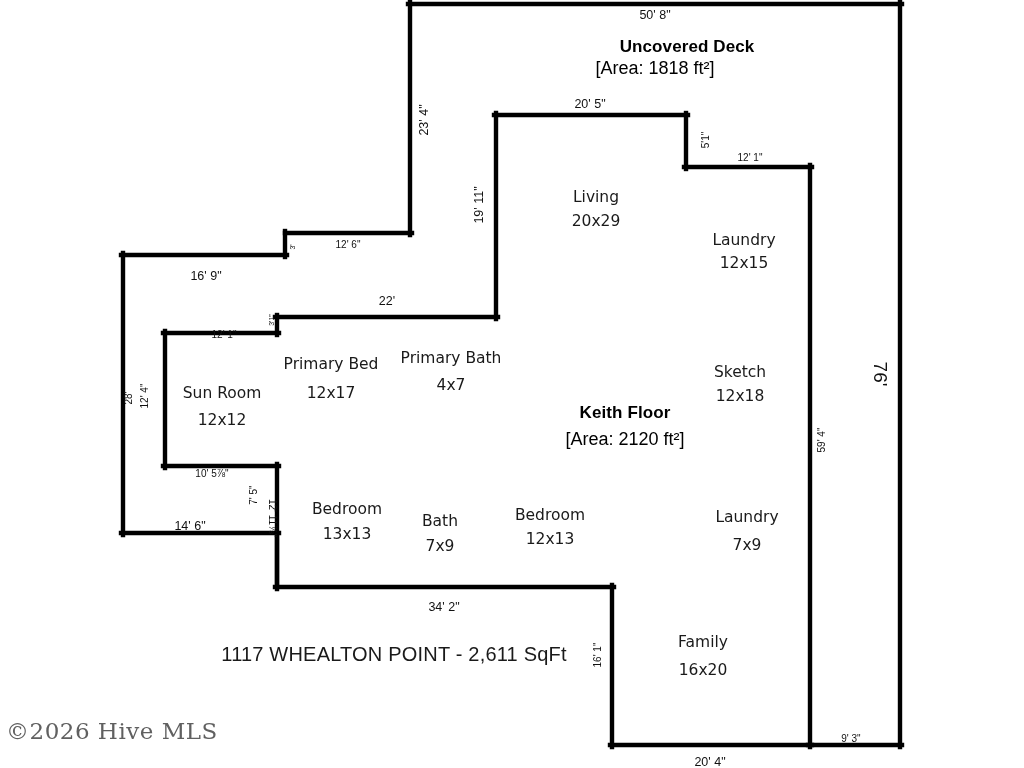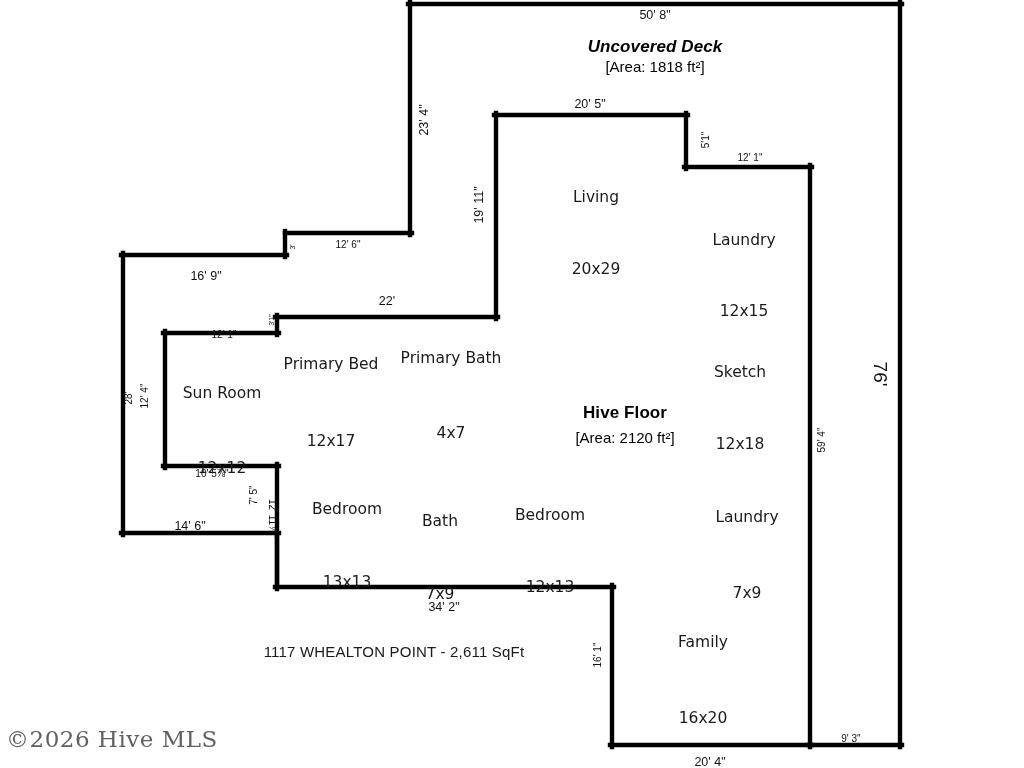--- a/index.html
+++ b/index.html
@@ -37,34 +37,33 @@
     font-size: 15.5px;
     font-family: "DejaVu Sans", sans-serif;
     text-align: left;
     transform: translateX(-50%);
   }
   .room-size {
     font-size: 15.5px;
     font-family: "DejaVu Sans", sans-serif;
     text-align: center;
     transform: translateX(-50%);
-    margin-top: 48px;
   }
   
   .area-title {
     font-size: 17px;
     font-weight: bold;
     font-family: "Liberation Sans", sans-serif;
     letter-spacing: 0.1px;
     text-align: center;
     transform: translateX(-50%);
     color: #000;
   }
   .area-sub {
-    font-size: 15px;
+    font-size: 18px;
     font-family: "Liberation Sans", sans-serif;
     text-align: center;
     transform: translateX(-50%);
     color: #000;
   }
   
   .dim {
     font-size: 12.5px;
     font-family: "Liberation Sans", sans-serif;
     text-align: center;
@@ -81,21 +80,21 @@
   .dim.vert {
     transform: translate(-50%, -50%) rotate(-90deg);
     transform-origin: center center;
   }
   .dim.vert-cw {
     transform: translate(-50%, -50%) rotate(90deg);
     transform-origin: center center;
   }
   
   .foot {
-    font-size: 15px;
+    font-size: 20px;
     font-family: "Liberation Sans", sans-serif;
     text-align: center;
     transform: translateX(-50%);
     color: #1a1a1a;
     letter-spacing: 0.2px;
   }
   .watermark {
     font-size: 23px;
     font-family: "DejaVu Serif", serif;
     color: #4b4b4b;
@@ -159,24 +158,24 @@
 
       <path d="M 610 745 L 812 745"></path>
     </g>
 
     <g fill="none" stroke="#000000" stroke-width="4.4" stroke-linecap="square" stroke-linejoin="miter">
       <path d="M 900 2 L 900 747"></path>
       <path d="M 902 745 L 808 745"></path>
     </g>
   </svg>
 
-  <div class="lbl area-title" style="left:655px; top:37px;font-style:italic;">Uncovered Deck</div>
+  <div class="lbl area-title" style="left:687px; top:37px;">Uncovered Deck</div>
   <div class="lbl area-sub" style="left:655px; top:58px;">[Area: 1818 ft²]</div>
 
-  <div class="lbl area-title" style="left:625px; top:403px;">Hive Floor</div>
+  <div class="lbl area-title" style="left:625px; top:403px;">Keith Floor</div>
   <div class="lbl area-sub" style="left:625px; top:429px;">[Area: 2120 ft²]</div>
 
   <div class="lbl room-name" style="left:596px; top:188px;">Living</div>
   <div class="lbl room-size" style="left:596px; top:212px;">20x29</div>
 
   <div class="lbl room-name" style="left:744px; top:231px;">Laundry</div>
   <div class="lbl room-size" style="left:744px; top:254px;">12x15</div>
 
   <div class="lbl room-name" style="left:740px; top:363px;">Sketch</div>
   <div class="lbl room-size" style="left:740px; top:387px;">12x18</div>
@@ -248,15 +247,15 @@
   <div class="lbl dim" style="left:710px; top:755px;">20' 4"</div>
 
   <div class="lbl dim small" style="left:851px; top:733px;">9' 3"</div>
 
   <div class="lbl dim small vert" style="left:822px; top:440px;">59' 4"</div>
 
   <div class="lbl dim vert-cw" style="left:880px; top:374px; font-size:19px;">76'</div>
 
   <div class="lbl foot" style="left:394px; top:643px;">1117 WHEALTON POINT - 2,611 SqFt</div>
 
-  <div class="lbl watermark" style="left:6px; top:718px;margin-top:8px;">©2026 Hive MLS</div>
+  <div class="lbl watermark" style="left:6px; top:718px;">©2026 Hive MLS</div>
 
 </div>
 
 </body></html>

